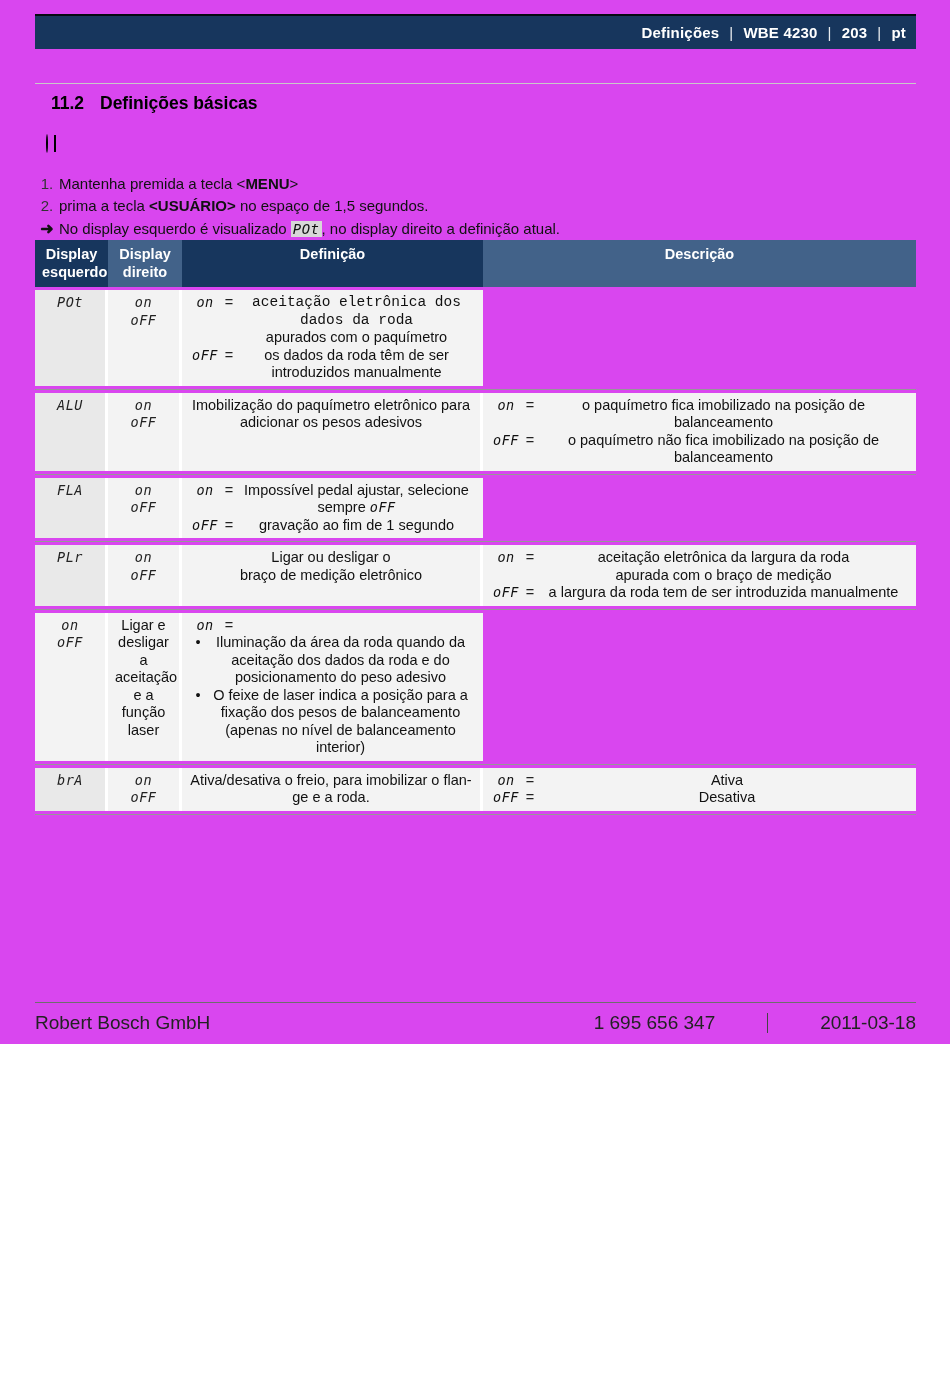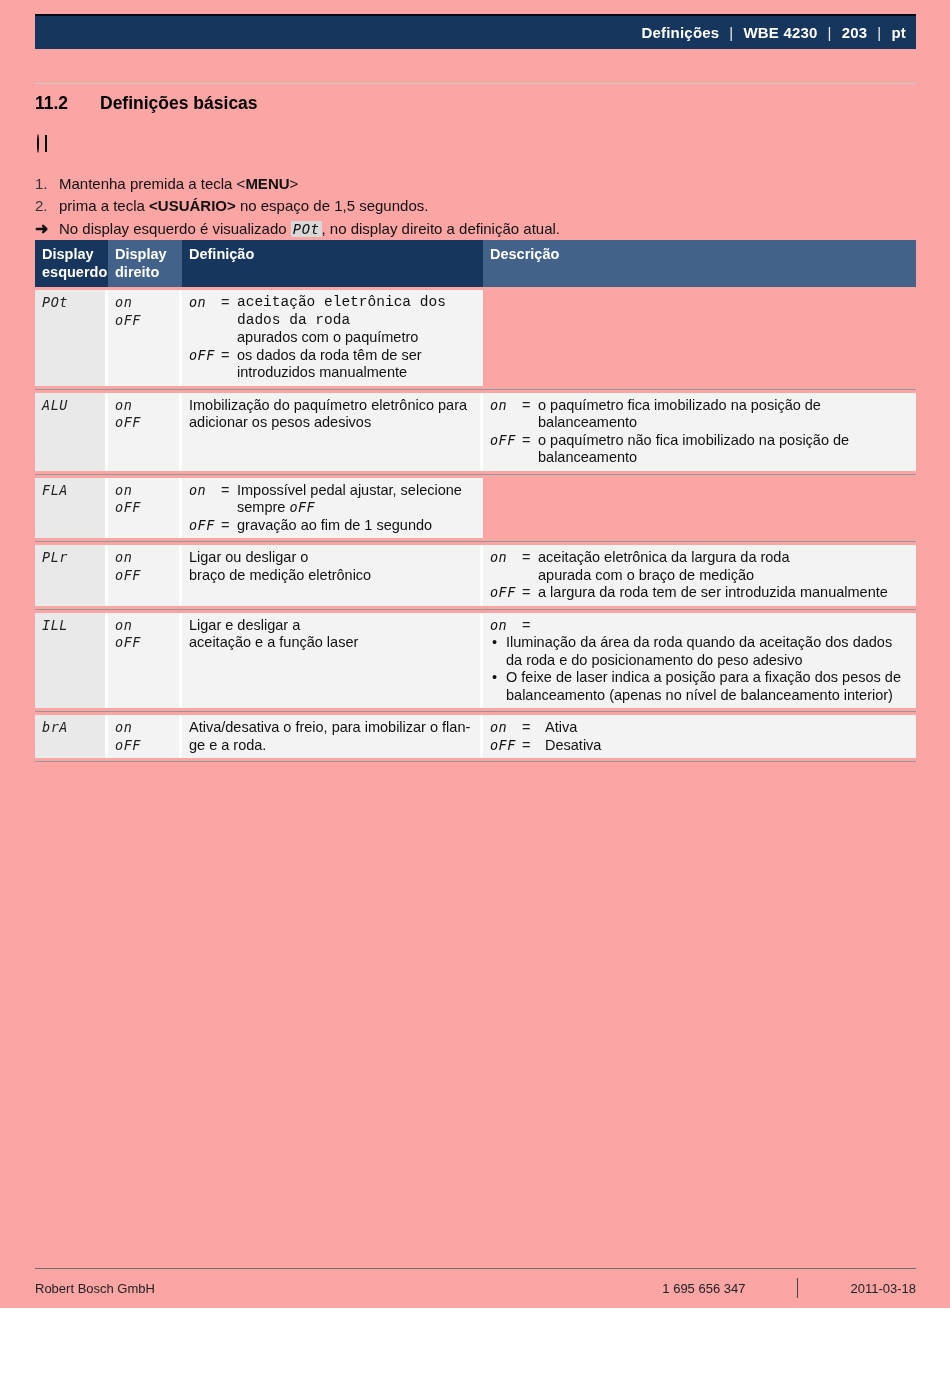--- a/index.html
+++ b/index.html
@@ -1,20 +1,20 @@
 <!DOCTYPE html>
 <html><head>
 <meta charset="utf-8">
 <style>
   * { margin:0; padding:0; box-sizing:border-box; }
   html,body { background:#ffffff; }
   .page {
-    width:950px; height:1308px; background:#fca5a5; position:relative;
+    width:950px; height:1044px; background:#d946ef; position:relative;
     font-family:"Liberation Sans", sans-serif; color:#111;
-    display:flex; flex-direction:column; overflow:hidden;
+    display:flex; flex-direction:column; overflow:hidden;text-align:center;
   }
   .content { margin:0 34px 0 35px; display:flex; flex-direction:column; flex:1; }
 
   
   .topbar {
     margin-top:14px; height:35px; background:#17365d; border-top:2px solid #050a12;
     color:#fff; display:flex; align-items:center; justify-content:flex-end;
     padding-right:10px; font-size:15px; font-weight:bold; letter-spacing:.2px;
   }
   .topbar .sep { margin:0 10px; font-weight:normal; opacity:.9; }
@@ -65,21 +65,21 @@
   .c4 { background:#f3f3f3; }
   .c1 .seg, .c2 .seg { font-size:13.5px; color:#222; }
   .desc-line { display:grid; grid-template-columns:32px 16px 1fr; }
   .desc-line .deq { color:#222; }
   .desc-line .dtext.pad { padding-left:7px; }
   .desc-bullet { display:grid; grid-template-columns:14px 1fr; padding-left:2px; }
 
   
   .footer-wrap { margin-top:auto; margin-bottom:10px; }
   .footline { border-top:1px solid #6e6e6e; }
-  .footrow { display:flex; align-items:center; padding-top:9px; font-size:13px; color:#222;gap:40px; }
+  .footrow { display:flex; align-items:center; padding-top:9px; font-size:19px; color:#222;gap:40px; }
   .footrow .grow { flex:1; }
   .vbar { width:1px; height:20px; background:#444; margin:0 12px; }
 </style>
 </head>
 <body>
 
 <div class="page">
   <div class="content">
 
     <div class="topbar">
@@ -235,23 +235,20 @@
               </div>
               <div class="desc-line">
                 <div class="seg dk" style="display: block;">oFF</div>
                 <div class="deq" style="display: block;">=</div>
                 <div class="dtext" style="display: block;">a largura da roda tem de ser introduzida manualmente</div>
               </div>
             </div>
           </div>
           <div class="rule"></div>
           <div class="trow">
-            <div class="tcell c1">
-              <div class="seg">ILL</div>
-            </div>
             <div class="tcell c2">
               <div class="seg">on</div>
               <div class="seg">oFF</div>
             </div>
             <div class="tcell c3">Ligar e desligar a
 aceitação e a função laser</div>
             <div class="tcell c4">
               <div class="desc-line">
                 <div class="seg dk" style="display: block;">on</div>
                 <div class="deq" style="display: block;">=</div>

